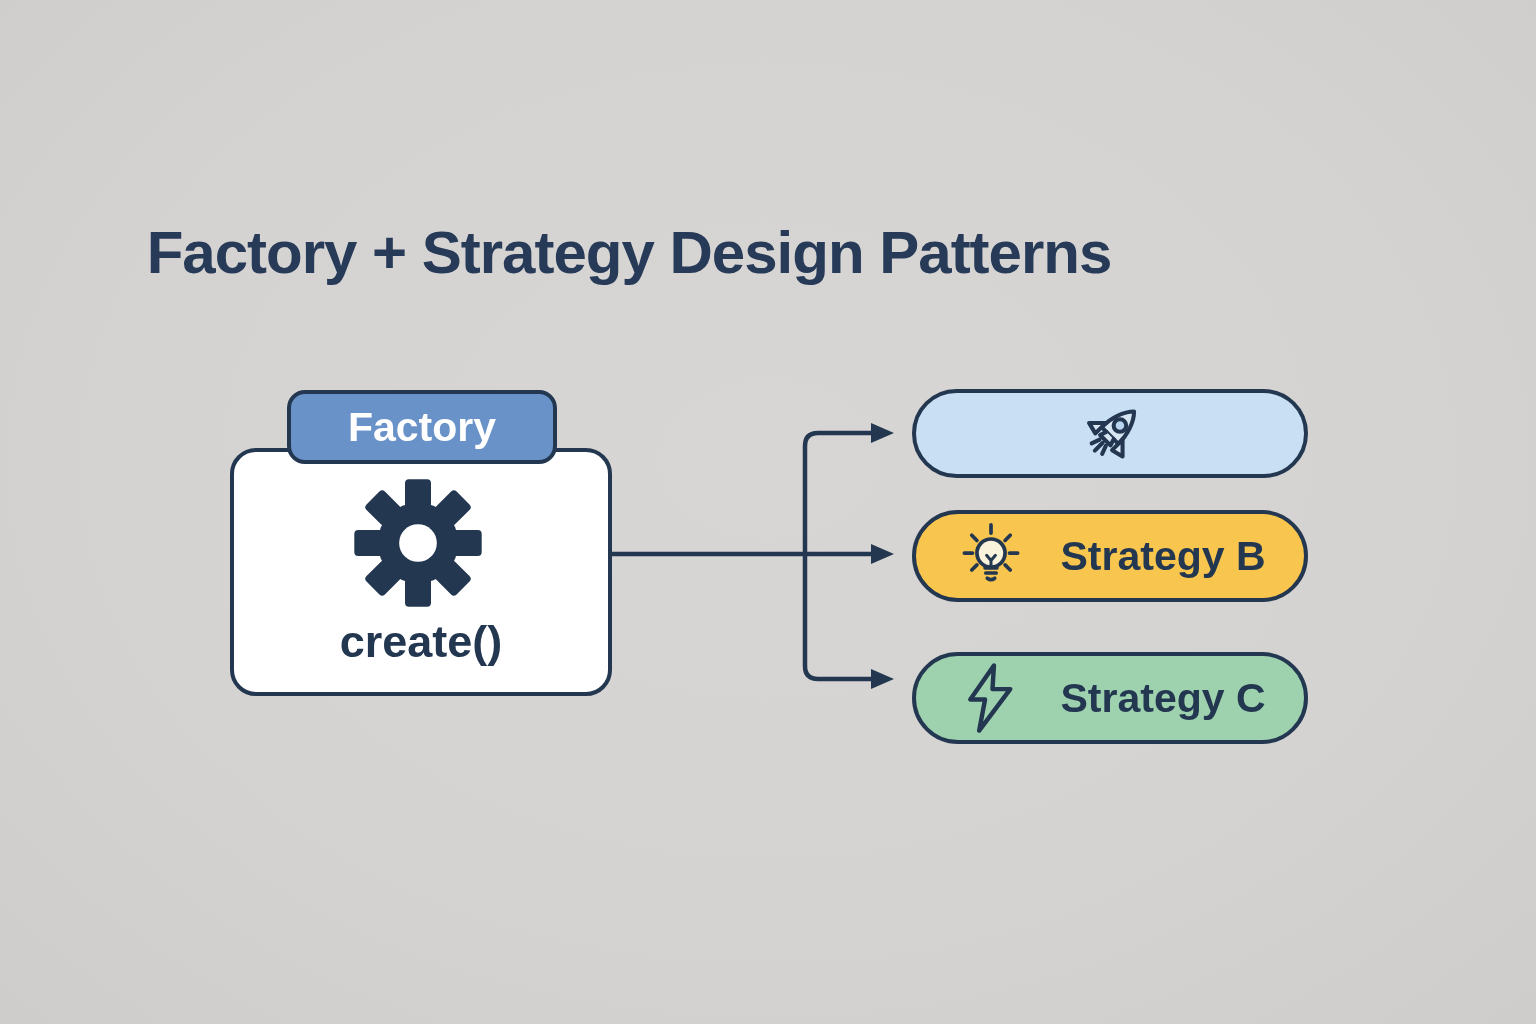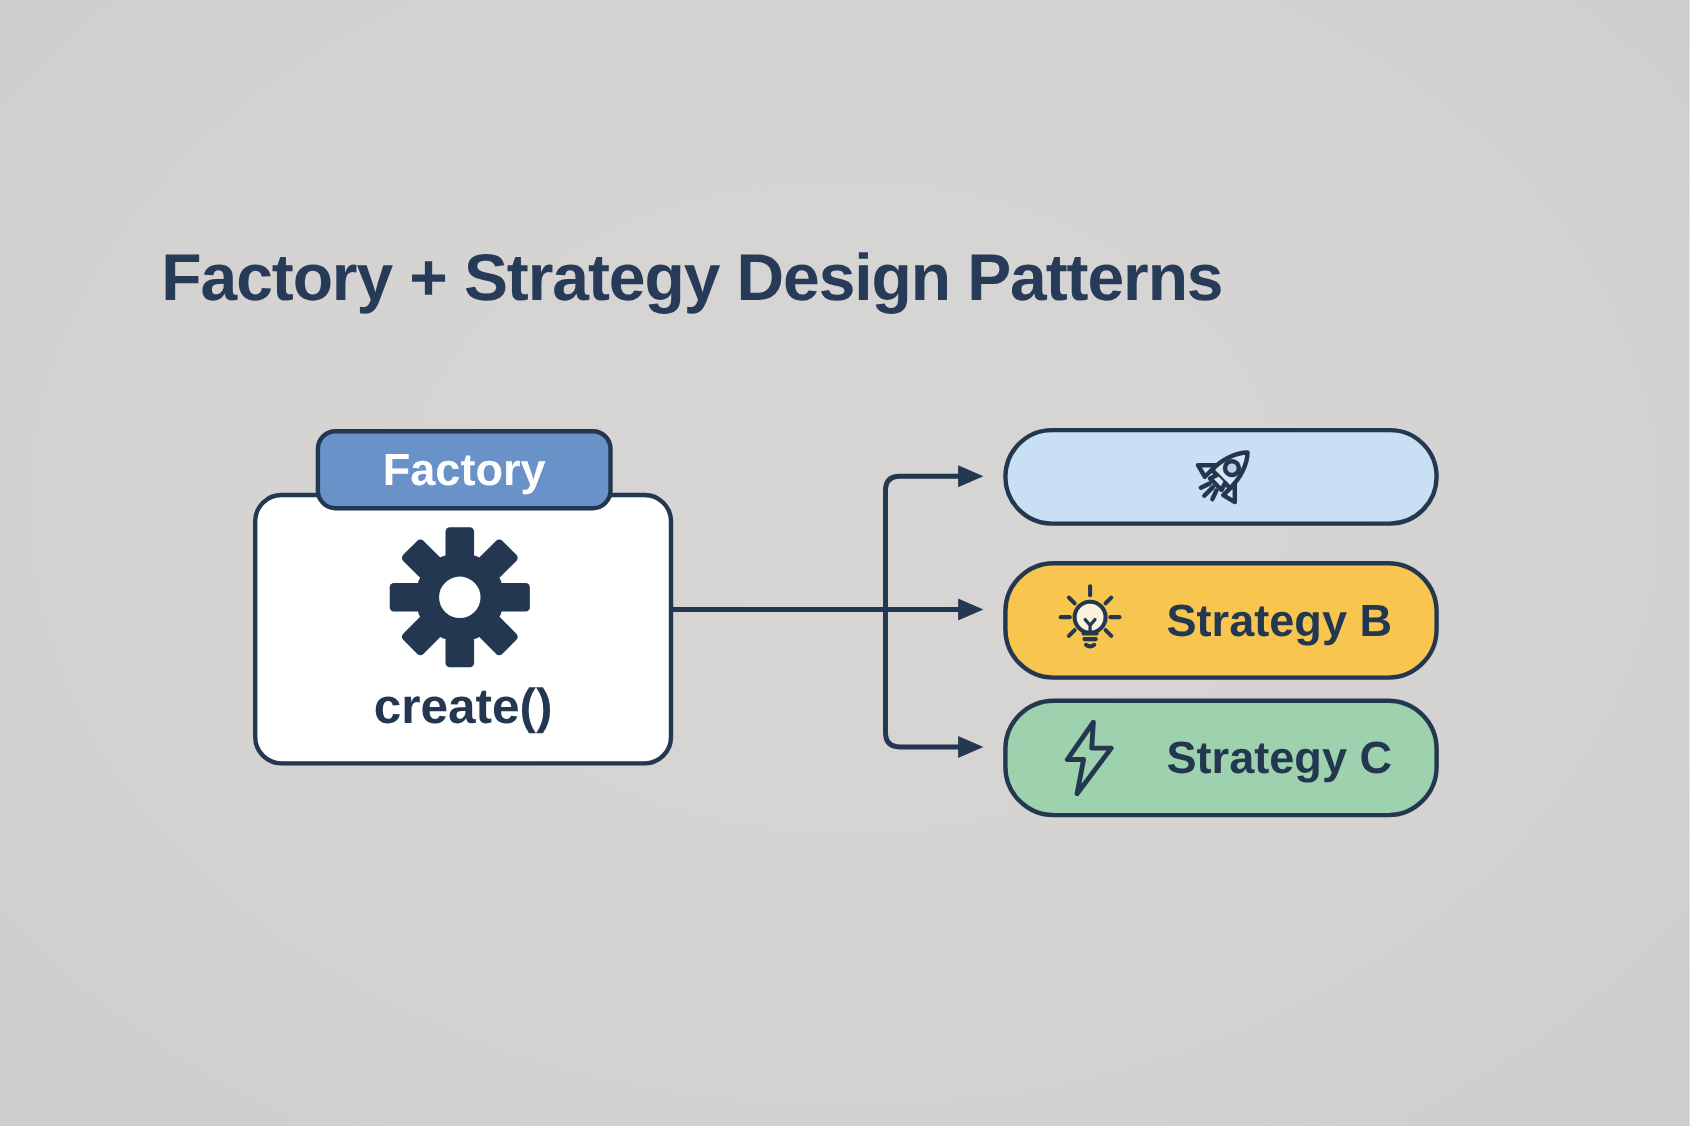--- a/index.html
+++ b/index.html
@@ -66,21 +66,21 @@
     z-index:3;
   }
   
   .connectors{
     position:absolute;left:0;top:0;width:1536px;height:1024px;
     pointer-events:none;
   }
   
   .pill{
     position:absolute;
-    left:912px;width:396px;height:108px;
+    left:912px;width:396px;height:92px;
     border:4px solid var(--outline);
     border-radius:46px;
     box-sizing:border-box;
     display:flex;align-items:center;justify-content:center;
     gap:32px;
   }
   .pill-a{top:389px;height:89px;}
   .pill-b{top:510px;}
   .pill-c{top:635px;}
   .pill .icon{width:74px;height:74px;flex:0 0 auto;display:block;}
@@ -158,20 +158,20 @@
         <path d="M69 29 L76 22" fill="none"></path>
         <path d="M25 46 L14 46" fill="none"></path>
         <path d="M75 46 L86 46" fill="none"></path>
         <path d="M31 62 L24 69" fill="none"></path>
         <path d="M69 62 L76 69" fill="none"></path>
       </g>
     </svg>
     <span class="label">Strategy B</span>
   </div>
 
-  <div class="pill pill-c" style="background: rgb(158, 210, 175);">
+  <div class="pill pill-c" style="background: rgb(158, 210, 175); margin-top: 17px;">
     <svg class="icon" viewBox="0 0 100 100">
       <path d="M54 6 L22 52 L42 52 L34 94 L76 38 L52 38 Z" fill="none" stroke="var(--outline)" stroke-width="6" stroke-linejoin="round"></path>
     </svg>
     <span class="label">Strategy C</span>
   </div>
 
 </div>
 
 </body></html>

